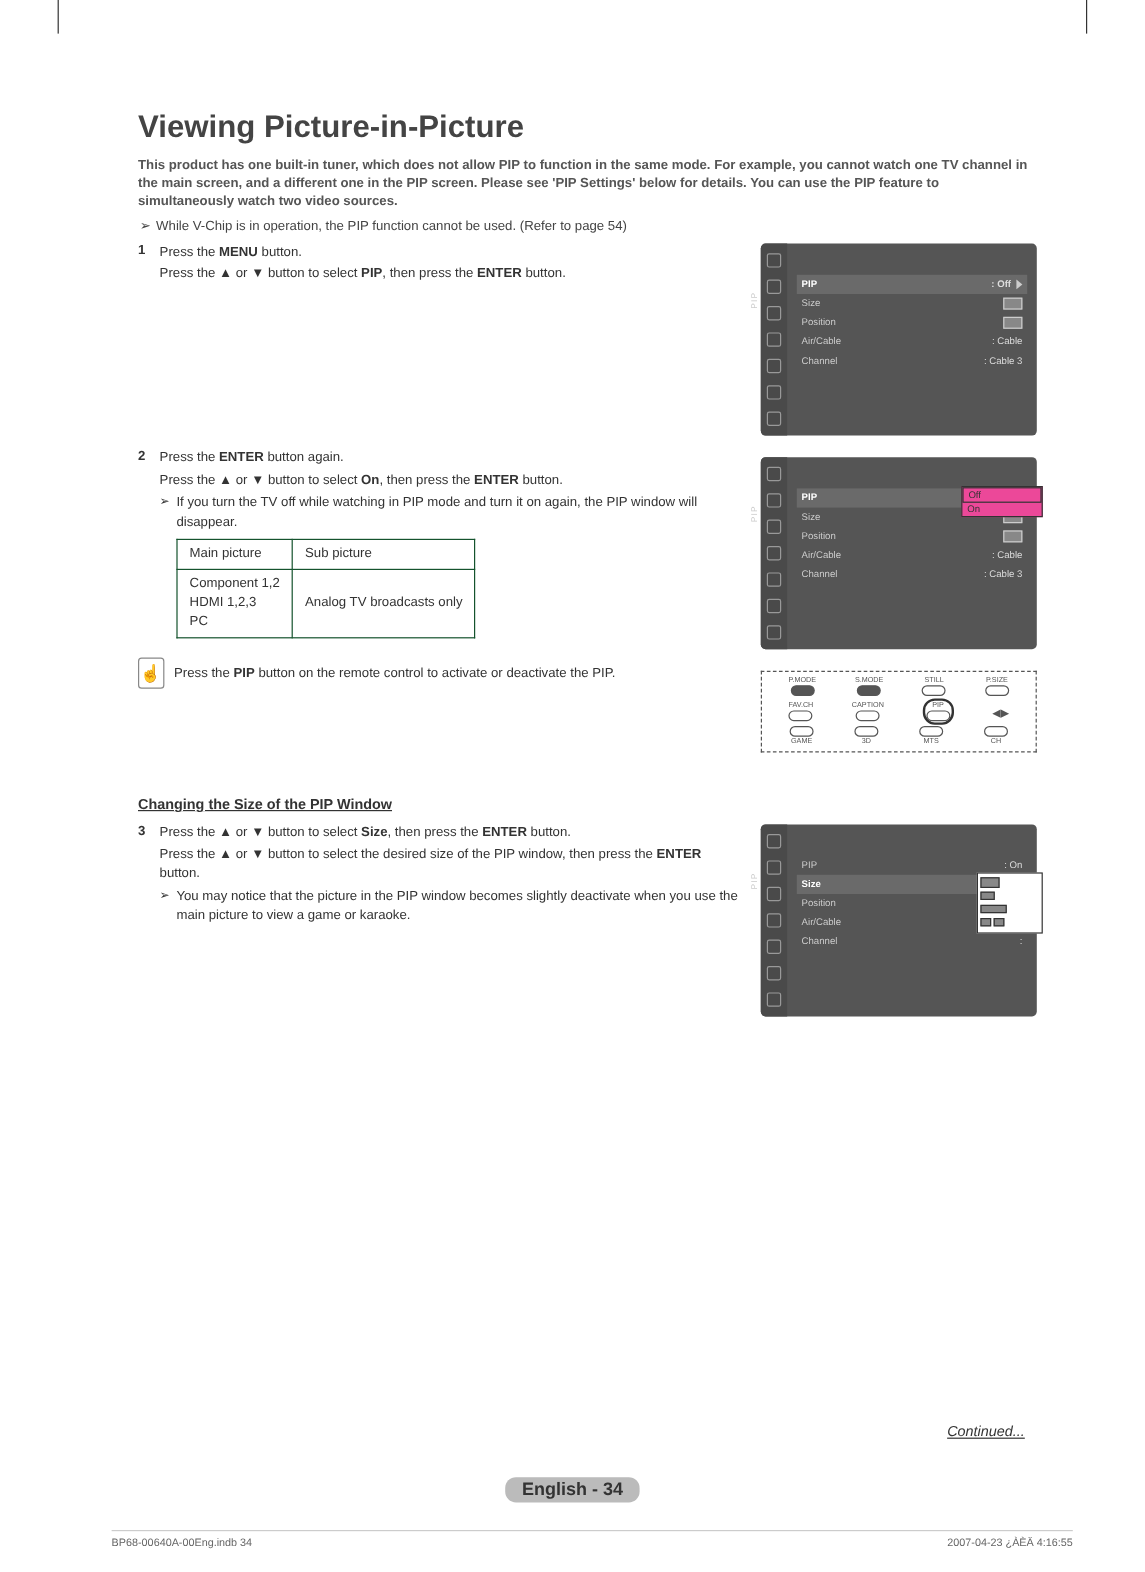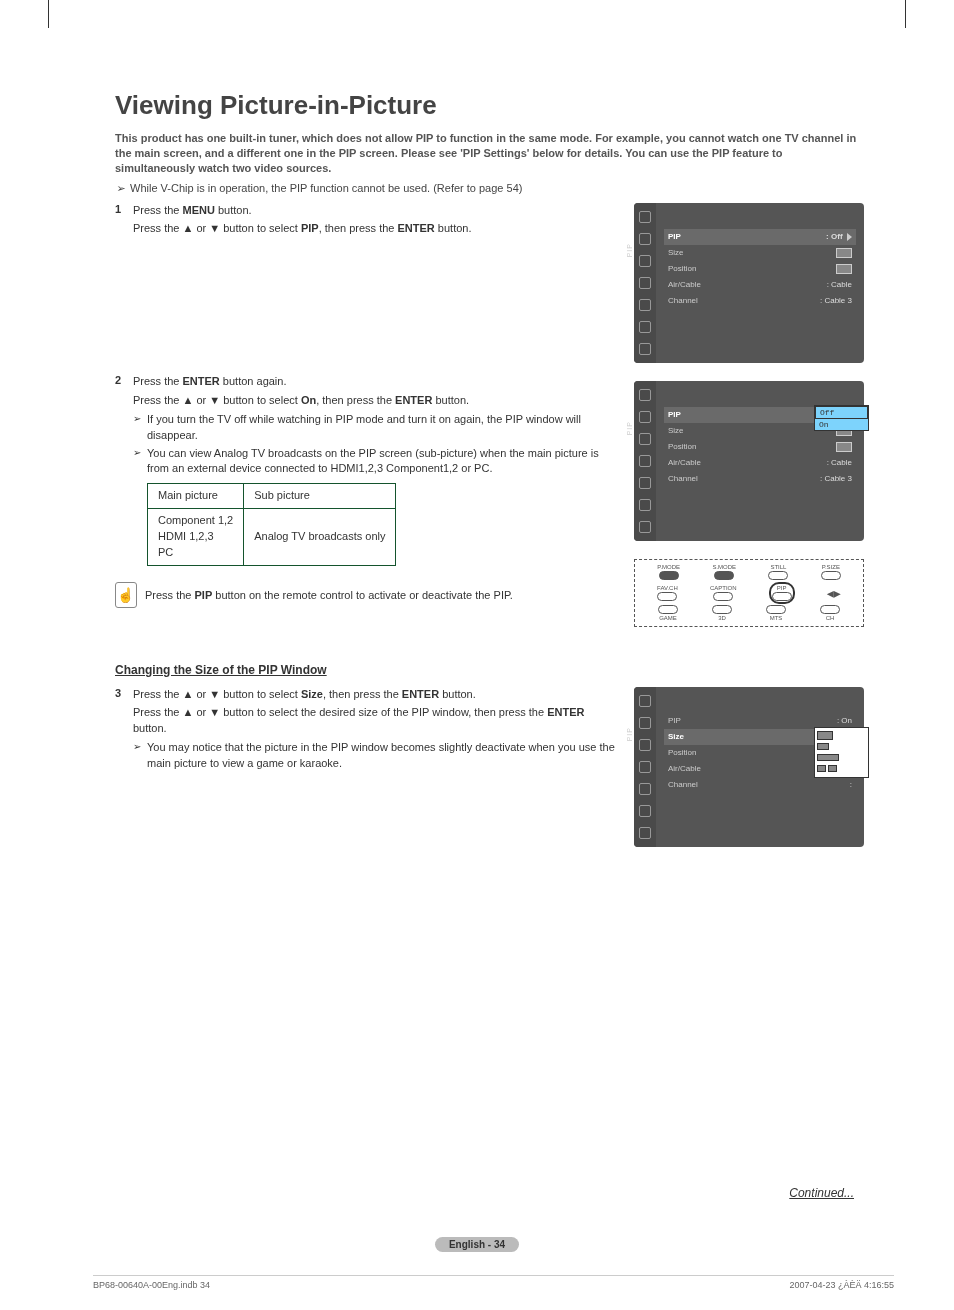--- a/index.html
+++ b/index.html
@@ -20,38 +20,38 @@
   .left-col { flex: 1; }
   .right-col { width: 230px; flex-shrink: 0; }
   .osd { background: #555; border-radius: 4px; height: 160px; display: flex; margin-bottom: 18px; font-size: 8px; color: #ccc; overflow: visible; position: relative; }
   .osd-tabs { width: 22px; background: #4a4a4a; border-radius: 4px 0 0 4px; display: flex; flex-direction: column; align-items: center; padding-top: 8px; gap: 10px; }
   .osd-tab-icon { width: 12px; height: 12px; border: 1px solid #999; border-radius: 2px; }
   .osd-body { flex: 1; padding: 26px 8px 8px 8px; position: relative; }
   .osd-row { display: flex; justify-content: space-between; padding: 2px 4px; align-items: center; height: 16px; }
   .osd-row.sel { background: #6a6a6a; color: #fff; font-weight: bold; }
   .osd-row .val { color: #ddd; }
   .pip-label-vert { position: absolute; left: -8px; top: 40px; font-size: 7px; color: #ccc; writing-mode: vertical-rl; transform: rotate(180deg); letter-spacing: 1px; }
-  .dropdown-float { position: absolute; right: -5px; top: 24px; background: #7dd3fc; border: 1px solid #333; font-size: 8px; color: #333; width: 55px; font-family: Liberation Mono, monospace; }
+  .dropdown-float { position: absolute; right: -5px; top: 24px; background: #ec4899; border: 1px solid #333; font-size: 8px; color: #333; width: 68px; }
   .dropdown-float div { padding: 1px 4px; }
   .dropdown-float .sel-opt { border: 1px solid #333; }
   .sizebox-float { position: absolute; right: -5px; top: 40px; background: #fff; border: 1px solid #333; width: 55px; padding: 2px; }
   .sizebox-float div { height: 10px; margin: 1px 0; display: flex; align-items: center; }
   .size-rect { display: inline-block; border: 1px solid #333; background: #888; }
   .tbl { border-collapse: collapse; margin: 6px 0 10px 14px; font-size: 11px; }
   .tbl td, .tbl th { border: 1px solid #14532d; padding: 4px 10px; text-align: left; font-weight: normal; }
   .hint-row { display: flex; align-items: center; gap: 8px; margin-top: 6px; }
   .hint-icon { width: 22px; height: 26px; border: 1px solid #888; border-radius: 3px; display: flex; align-items: center; justify-content: center; font-size: 14px; }
   .remote-box { border: 1.5px dashed #555; height: 68px; padding: 4px 6px; font-size: 6px; color: #555; display: flex; flex-direction: column; justify-content: space-around; }
   .remote-row { display: flex; justify-content: space-around; align-items: center; }
   .remote-btn { display: flex; flex-direction: column; align-items: center; gap: 1px; }
   .remote-pill { width: 20px; height: 9px; border: 1px solid #555; border-radius: 5px; background: #fff; }
   .remote-pill.dark { background: #555; }
   .remote-highlight { border: 2px solid #333; border-radius: 10px; padding: 1px; }
   .continued { position: absolute; right: 100px; bottom: 110px; font-style: italic; text-decoration: underline; font-size: 12px; }
-  .page-foot { position: absolute; bottom: 60px; left: 0; right: 0; text-align: center; font-size: 10px; }
+  .page-foot { position: absolute; bottom: 60px; left: 0; right: 0; text-align: center; font-size: 15px; }
   .page-foot span { background: #bbb; color: #333; padding: 2px 14px; border-radius: 9px; font-weight: bold; }
   .doc-foot { position: absolute; bottom: 20px; left: 60px; right: 60px; display: flex; justify-content: space-between; font-size: 9px; color: #666; border-top: 0.5px solid #ccc; padding-top: 4px; margin-left: 33px; }
   .crop-marks { position: absolute; top: 0; left: 0; right: 0; }
   .crop-marks::before, .crop-marks::after { content: ""; position: absolute; top: 0; width: 1px; height: 28px; background: #333; }
   .crop-marks::before { left: 48px; }
   .crop-marks::after { right: 48px; }
   .mini-rect { display: inline-block; width: 16px; height: 10px; background: #888; border: 1px solid #ccc; vertical-align: middle; }
   .tri-right { display:inline-block; width:0;height:0;border-top:4px solid transparent;border-bottom:4px solid transparent;border-left:5px solid #ccc; vertical-align: middle; }
 </style>
 </head>
@@ -77,21 +77,20 @@
       </div>
 
       <div style="height: 130px;"></div>
 
       <div class="step-row">
         <div class="step-num">2</div>
         <div class="step-body">
           <p><span>Press the </span><b>ENTER</b><span> button again.</span></p>
           <p><span>Press the ▲ or ▼ button to select </span><b>On</b><span>, then press the </span><b>ENTER</b><span> button.</span></p>
           <p class="indent-note">If you turn the TV off while watching in PIP mode and turn it on again, the PIP window will disappear.</p>
-          <p class="indent-note">You can view Analog TV broadcasts on the PIP screen (sub-picture) when the main picture is from an external device connected to HDMI1,2,3 Component1,2 or PC.</p>
 
           <table class="tbl">
             <tbody>
                 <tr>
                   <th>Main picture</th>
                   <th>Sub picture</th>
                 </tr>
             <tr>
                   <td style="white-space: pre-line;">Component 1,2
 HDMI 1,2,3

